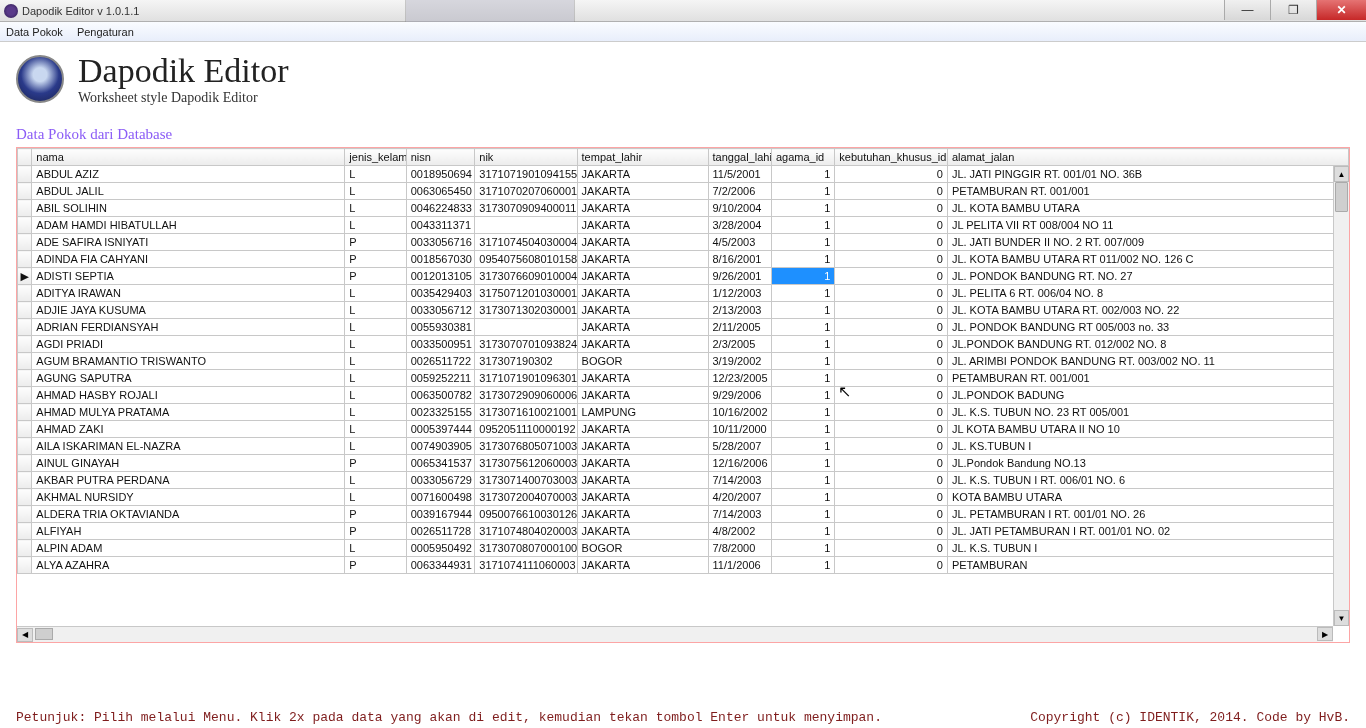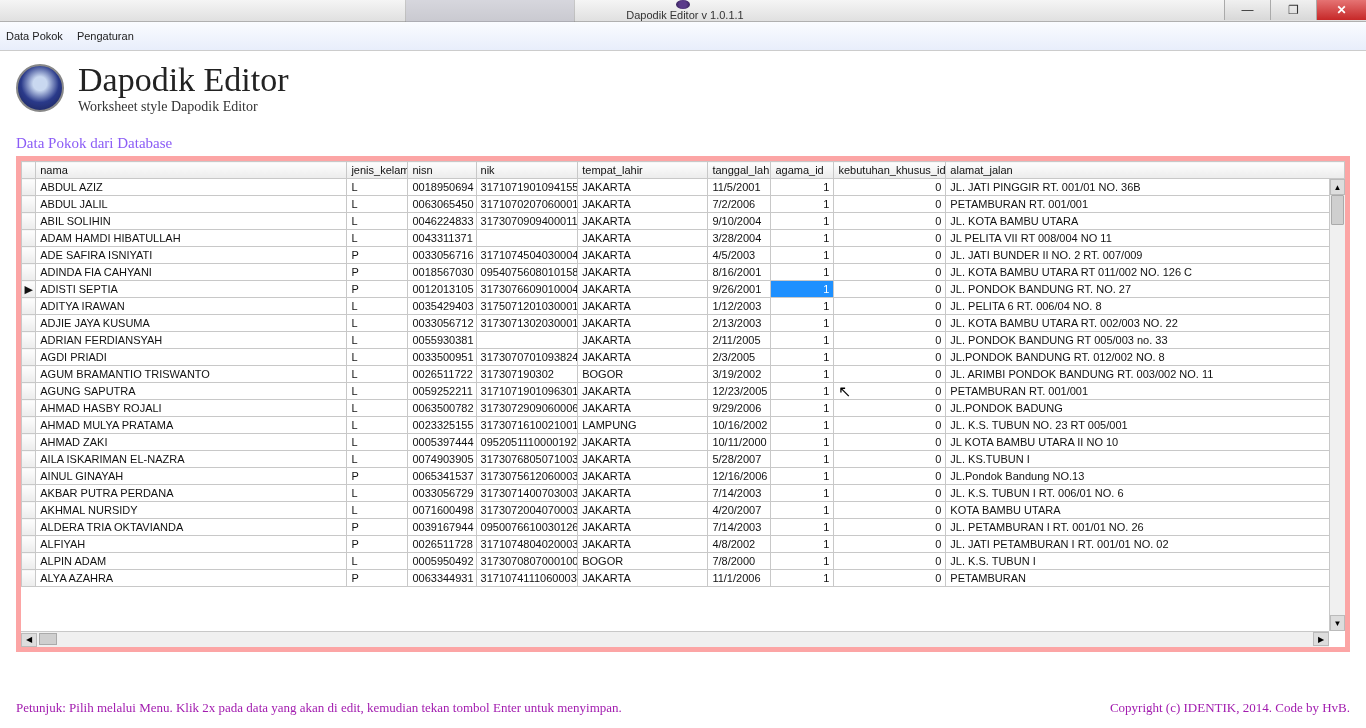--- a/index.html
+++ b/index.html
@@ -11,21 +11,20 @@
     overflow: hidden;
   }
   .titlebar {
     height: 22px;
     background: linear-gradient(to bottom, #f5f5f5, #e0e0e0);
     border-bottom: 1px solid #b0b0b0;
     display: flex;
     align-items: center;
     padding-left: 4px;
     position: relative;
-    flex-direction: column;
   }
   .titlebar .graytab {
     position: absolute;
     left: 405px;
     top: 0;
     height: 22px;
     width: 170px;
     background: #aab;
     opacity: .4;
     border-left: 1px solid #888;
@@ -50,21 +49,21 @@
     color: #333;
     background: linear-gradient(to bottom,#f0f0f0,#d8d8d8);
   }
   .winbtn.close {
     background: linear-gradient(to bottom,#e57373,#c62828);
     color: #fff;
     width: 50px;
     font-weight: bold;
   }
   .menubar {
-    height: 29px;
+    height: 20px;
     background: linear-gradient(to bottom,#fafcff,#e8eefb);
     border-bottom: 1px solid #ccc;
     display: flex;
     align-items: center;
     padding-left: 6px;
     gap: 14px;
   }
   .menubar span { color: #222; }
   .header {
     display: flex;
@@ -92,21 +91,21 @@
     margin-top: 0px;
   }
   .section-label {
     font-family: "Times New Roman", serif;
     font-size: 15px;
     color: #8b5cf6;
     padding: 14px 0 4px 16px;
   }
   .gridwrap {
     margin: 0 16px;
-    border: 5px solid #fca5a5;
+    border: 1px solid #fca5a5;
     height: 496px;
     position: relative;
     overflow: hidden;
   }
   .grid {
     border-collapse: collapse;
     width: 100%;
     table-layout: fixed;
   }
   .grid th, .grid td {
@@ -170,26 +169,26 @@
     display: inline-block;
     width: 18px; height: 12px;
     margin-left: 2px;
     background: #cfcfcf;
     border: 1px solid #aaa;
     vertical-align: top;
     margin-top: 1px;
   }
   .footer {
     position: absolute;
-    left: 16px; right: 16px; bottom: 12px;
+    left: 16px; right: 16px; bottom: 3px;
     display: flex;
     justify-content: space-between;
-    font-family: Liberation Serif, serif;
+    font-family: Liberation Mono, monospace;
     font-size: 13px;
-    color: #a21caf;
+    color: #7f1d1d;
   }
   .cursor {
     position: absolute;
     left: 838px;
     top: 382px;
     font-size: 16px;
     color: #000;
     pointer-events: none;
   }
 </style>

